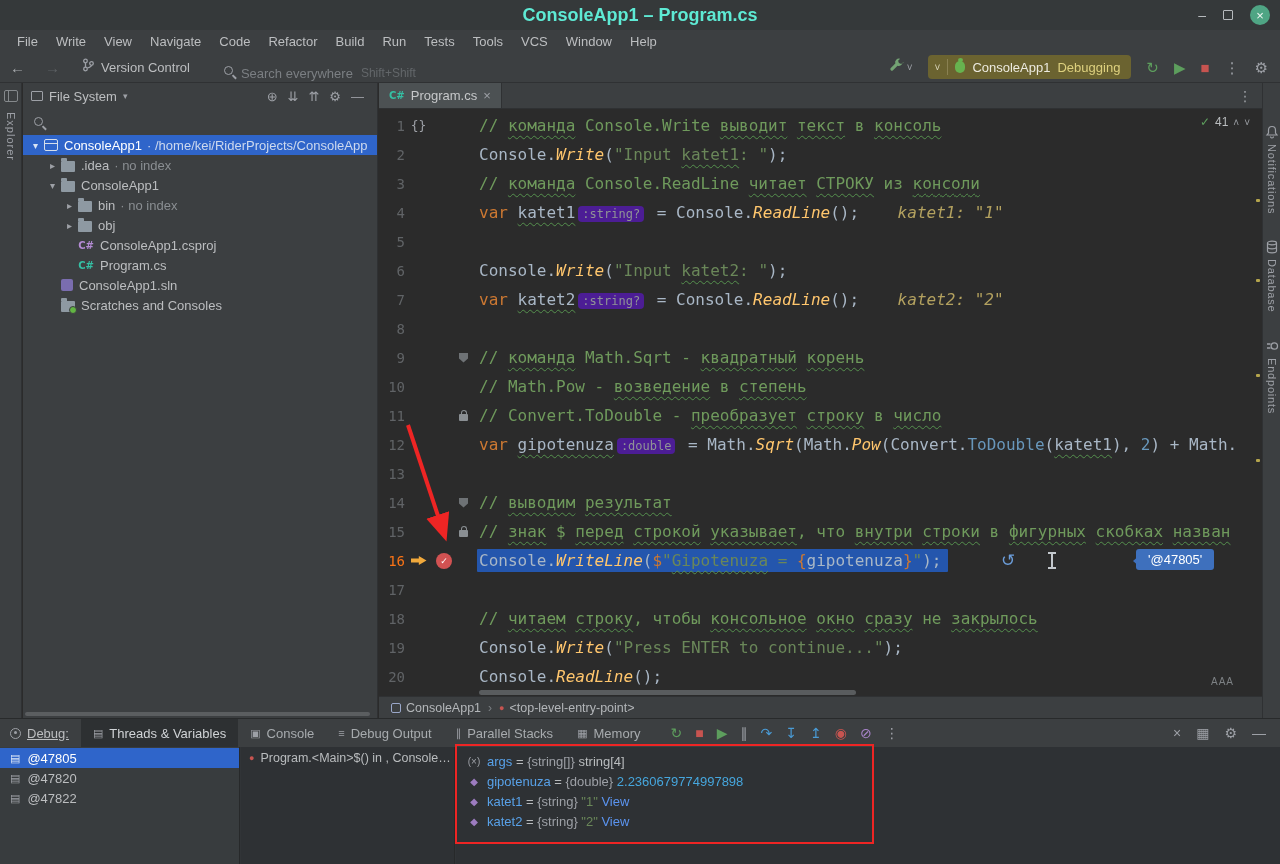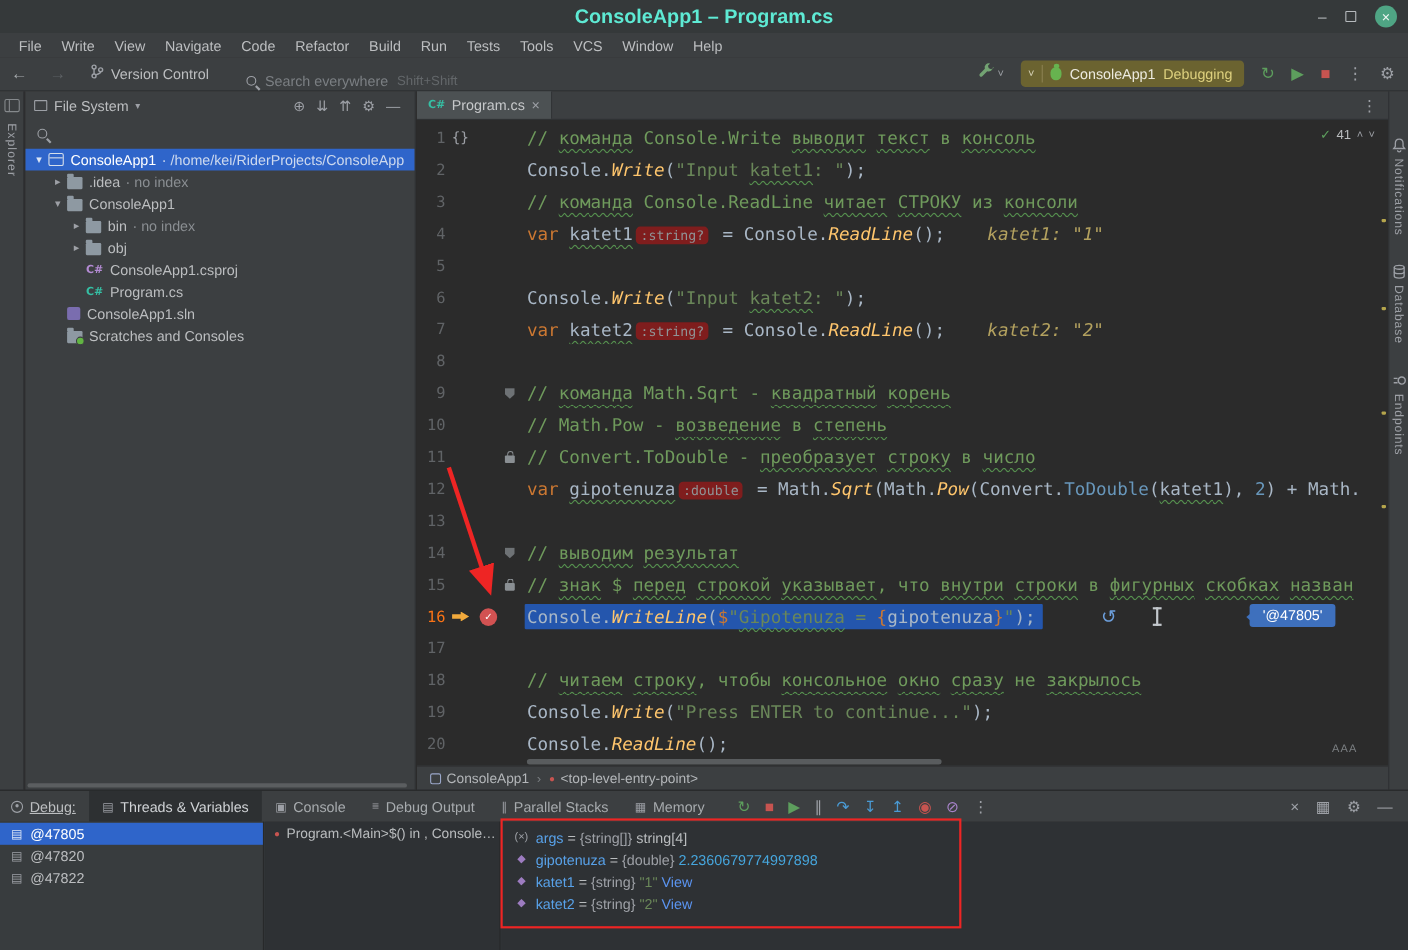--- a/index.html
+++ b/index.html
@@ -18,21 +18,21 @@
   
   .menubar{position:absolute;top:30px;left:0;right:0;height:22px;background:#3c3f41;display:flex;align-items:center;padding-left:8px;}
   .menu-item{font-size:13px;color:#bcbec0;padding:2px 9px;}
 
   
   .toolbar{position:absolute;top:52px;left:0;right:0;height:31px;background:#3c3f41;border-bottom:1px solid #2f3133;display:flex;align-items:center;}
   .navarrow{font-size:15px;color:#a7abae;padding:0 10px;}
   .navarrow.dim{color:#5d6164;}
   .vc{display:flex;align-items:center;gap:6px;margin-left:12px;}
   .vc-label{font-size:13px;color:#bcbec0;}
-  .searchbox{display:flex;align-items:center;gap:8px;margin-left:24px;padding:3px 10px;border-radius:10px;margin-top:12px;}
+  .searchbox{display:flex;align-items:flex-start;gap:8px;margin-left:24px;padding:3px 10px;border-radius:10px;margin-top:12px;}
   .search-ph{font-size:13px;color:#7b7f83;}
   .search-sc{font-size:12px;color:#63676a;}
   .toolbar-right{margin-left:auto;display:flex;align-items:center;gap:15px;padding-right:12px;}
   .wrench{display:flex;align-items:center;gap:3px;}
   .caret{font-size:10px;color:#9da0a6;}
   .runwidget{display:flex;align-items:center;background:#6b6330;border-radius:4px;height:24px;padding:0 11px 0 7px;gap:7px;}
   .runwidget .caret{color:#d8d4b9;}
   .rw-divider{width:1px;height:16px;background:#8a8152;}
   .bug{width:10px;height:12px;background:#67b34f;border-radius:5px;position:relative;}
   .bug::before{content:"";position:absolute;top:-3px;left:2.5px;width:5px;height:4px;background:#67b34f;border-radius:50%;}
@@ -109,21 +109,21 @@
   .code-seg.sel{background:#2456ad;border-radius:1px;}
   .tk-c,.tk-cu{color:#6f9a5c;}
   .tk-cu,.tk-su,.tk-id{text-decoration:underline;text-decoration-style:wavy;text-decoration-color:#55904e;text-decoration-thickness:1px;text-underline-offset:4px;}
   .tk-s,.tk-su{color:#6a8759;}
   .tk-n,.tk-id{color:#a9b7c6;}
   .tk-k{color:#cc7832;}
   .tk-m{color:#ffc66d;font-style:italic;}
   .tk-bm{color:#6897bb;}
   .tk-num{color:#6897bb;}
   .tk-br{color:#cc7832;}
-  .tk-hint{background:#7f1d1d;color:#909496;font-size:12px;border-radius:4px;padding:1px 4px;margin:0 3px;text-align:right;}
+  .tk-hint{background:#4c1d95;color:#909496;font-size:12px;border-radius:4px;padding:1px 4px;margin:0 3px;text-align:right;}
   .tk-dbg{color:#b3a15f;font-style:italic;}
   .insp{position:absolute;top:6px;right:12px;display:flex;align-items:center;gap:5px;}
   .insp-check{color:#5d9e5d;font-size:12px;}
   .insp-count{color:#b9bcbe;font-size:12px;}
   .insp-chev{color:#9da0a6;font-size:10px;}
   .amark{position:absolute;right:2px;width:4px;height:3px;background:#b5a54c;border-radius:1px;}
   .jump-icon{position:absolute;left:622px;top:441px;font-size:17px;color:#6c9edb;}
   .ibeam{position:absolute;left:672px;top:443px;width:2px;height:17px;background:#c3c8cd;}
   .ibeam::before,.ibeam::after{content:"";position:absolute;left:-3px;width:8px;height:2px;background:#c3c8cd;}
   .ibeam::before{top:0;}.ibeam::after{bottom:0;}

